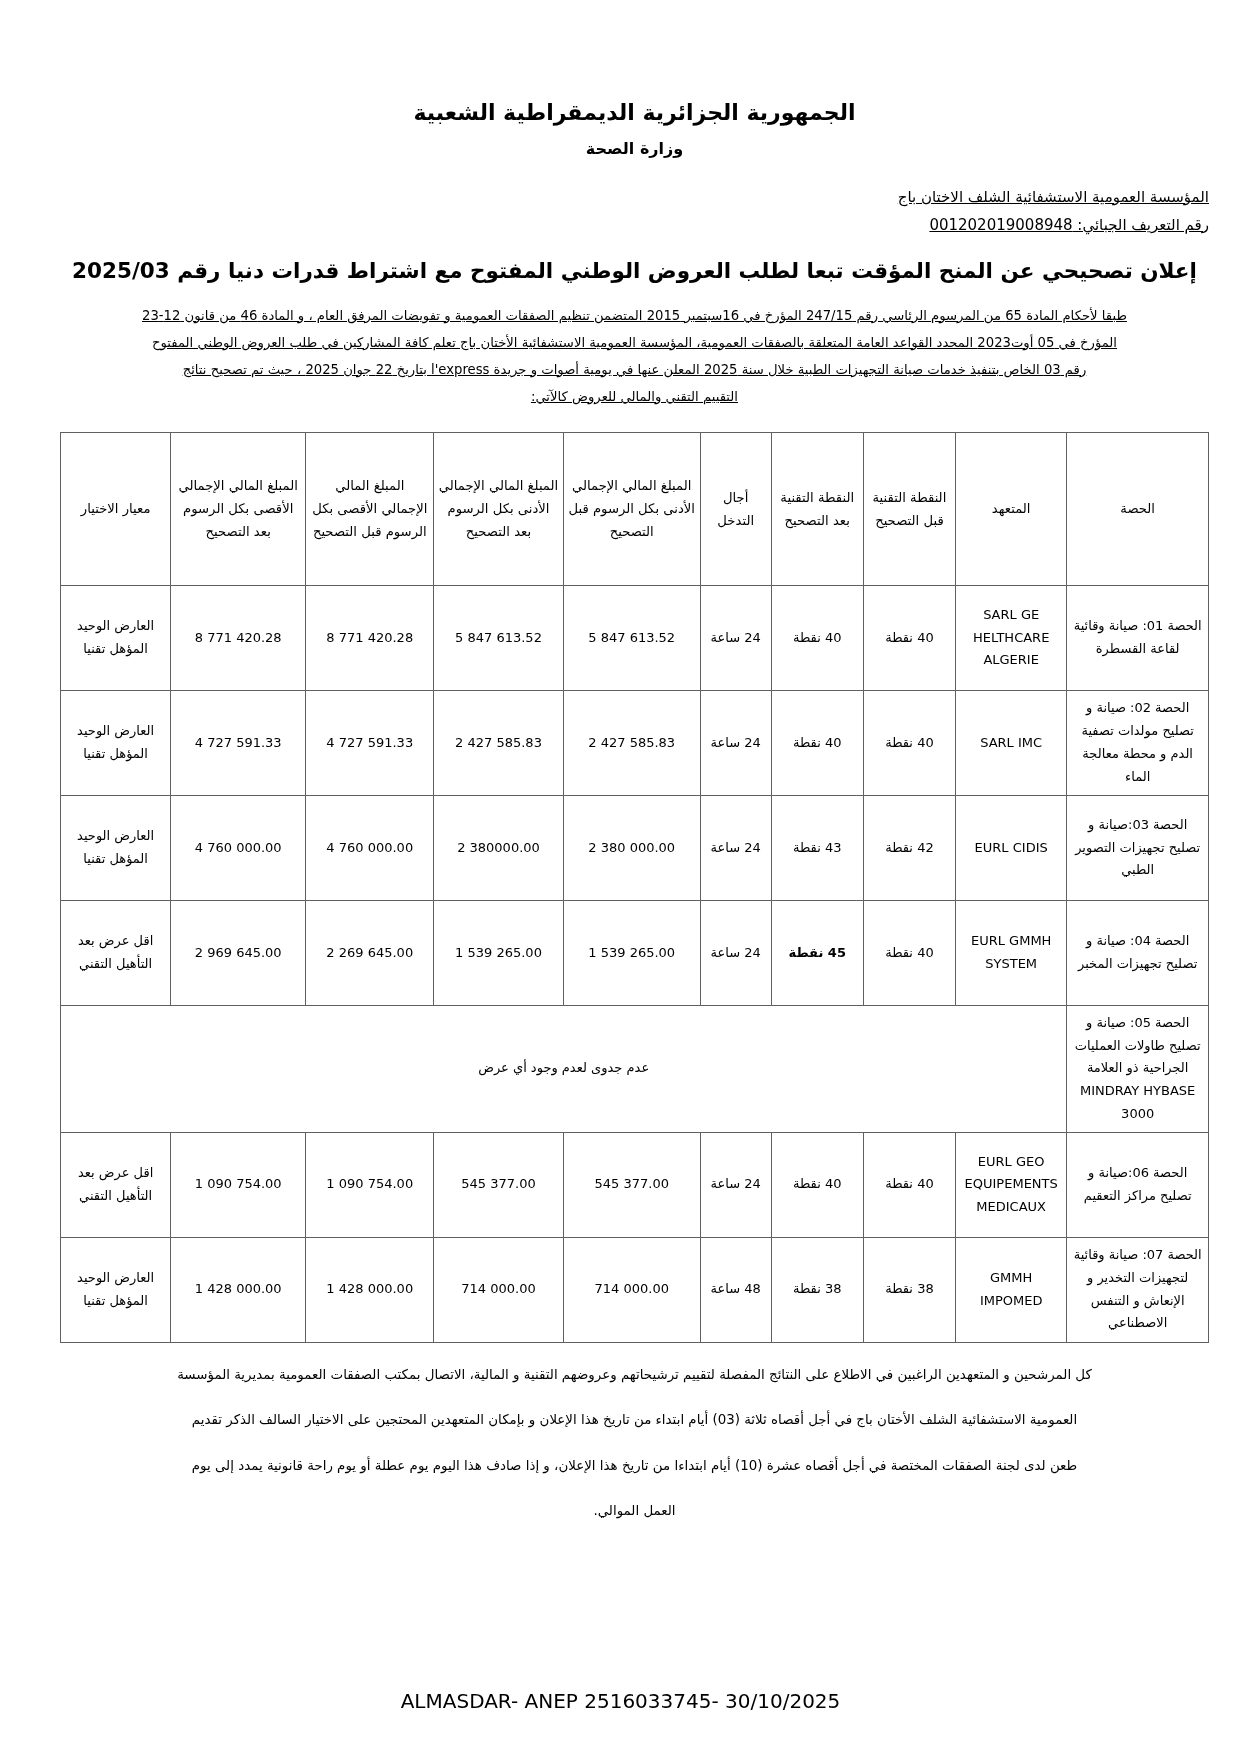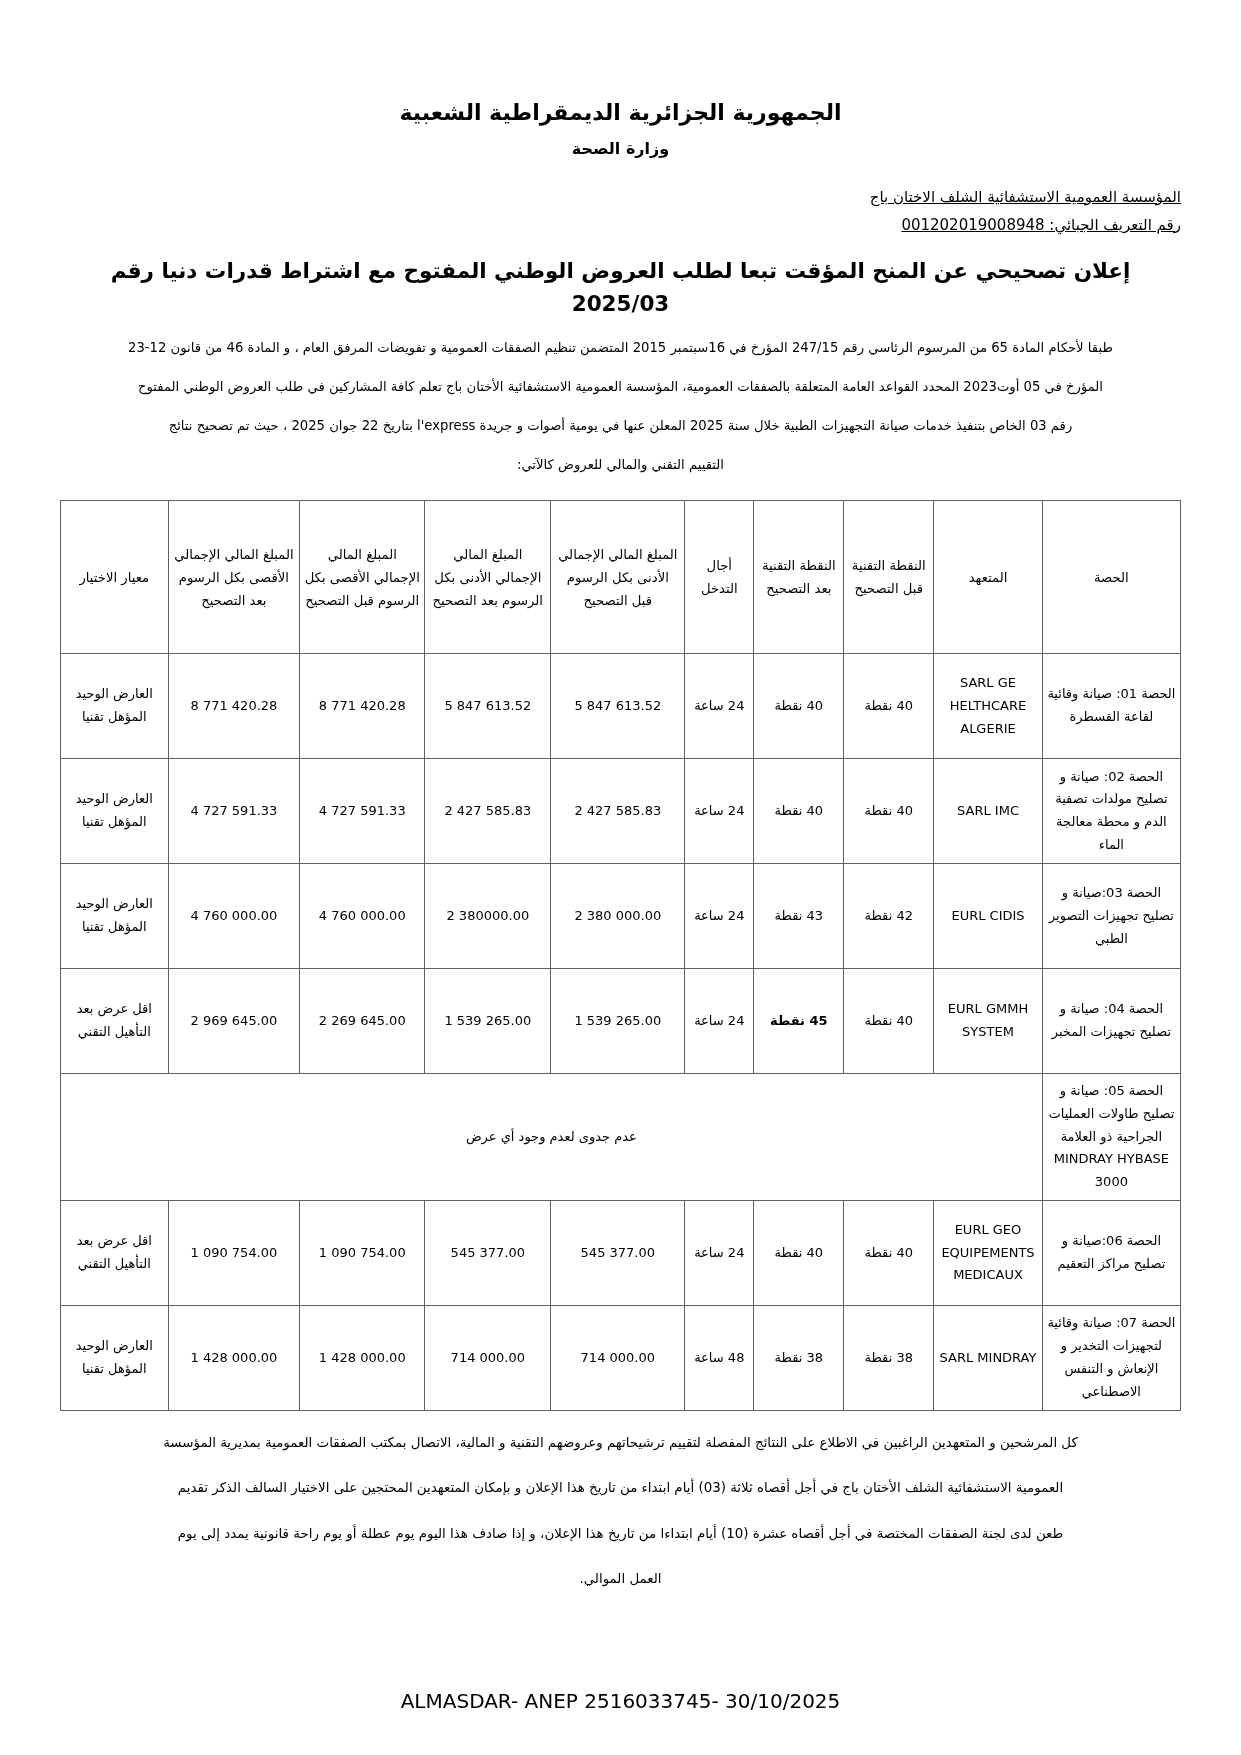--- a/index.html
+++ b/index.html
@@ -12,21 +12,21 @@
     height: 1755px;
     font-family: "DejaVu Sans", "Liberation Sans", sans-serif;
     color: #000000;
     position: relative;
     overflow: hidden;
   }
   .page {
     width: 1241px;
     height: 1755px;
     box-sizing: border-box;
-    padding: 96px 60px 40px 60px;
+    padding: 96px 32px 40px 60px;
     position: relative;
     border-radius: 22px;
   }
 
   
   .hdr-center {
     text-align: center;
     font-weight: bold;
     font-size: 22px;
     line-height: 1.55;
@@ -59,21 +59,21 @@
     line-height: 1.5;
   }
 
   .intro {
     margin-top: 14px;
     font-size: 13.2px;
     line-height: 2.05;
     text-align: justify;
     text-align-last: center;
   }
-  .intro p { margin: 12px; }
+  .intro p { margin: 0; text-decoration: underline; }
 
   
   table.res {
     margin-top: 22px;
     width: 100%;
     border-collapse: collapse;
     table-layout: fixed;
     direction: rtl;
   }
   table.res th, table.res td {
@@ -261,21 +261,21 @@
           <td class="pts">40 نقطة</td>
           <td class="pts">24 ساعة</td>
           <td class="num">545 377.00</td>
           <td class="num">545 377.00</td>
           <td class="num">1 090 754.00</td>
           <td class="num">1 090 754.00</td>
           <td class="crit">اقل عرض بعد التأهيل التقني</td>
         </tr>
         <tr>
           <td class="lot">الحصة 07: صيانة وقائية لتجهيزات التخدير و الإنعاش و التنفس الاصطناعي</td>
-          <td class="bidder">SARL MINDRAY</td>
+          <td class="bidder">GMMH IMPOMED</td>
           <td class="pts">38 نقطة</td>
           <td class="pts">38 نقطة</td>
           <td class="pts">48 ساعة</td>
           <td class="num">714 000.00</td>
           <td class="num">714 000.00</td>
           <td class="num">1 428 000.00</td>
           <td class="num">1 428 000.00</td>
           <td class="crit">العارض الوحيد المؤهل تقنيا</td>
         </tr>
       </tbody>

